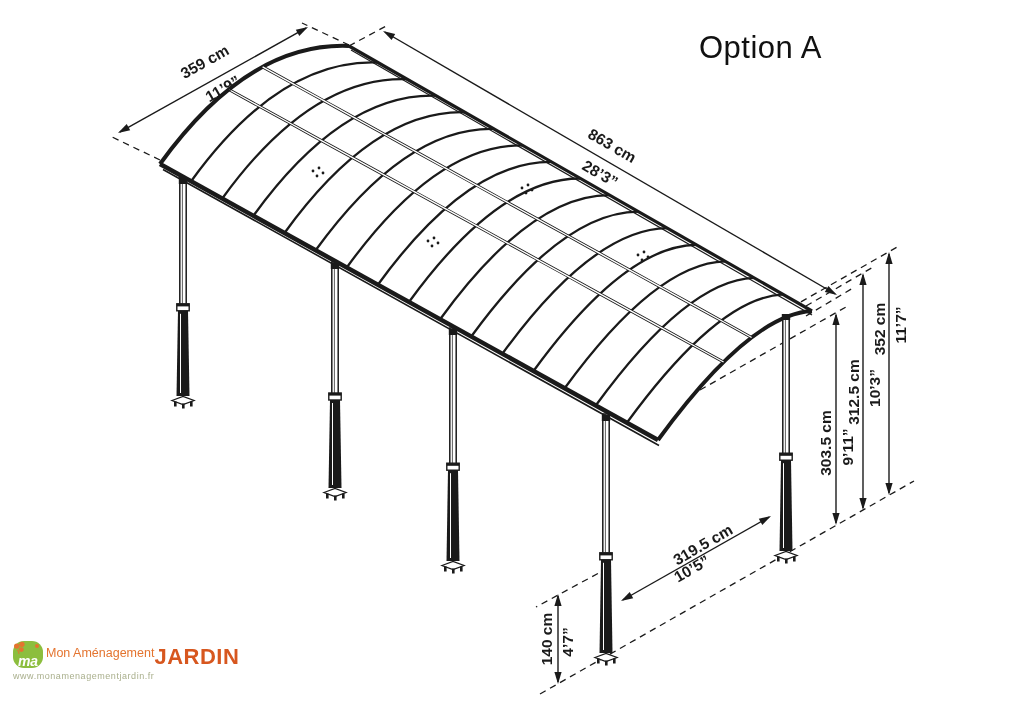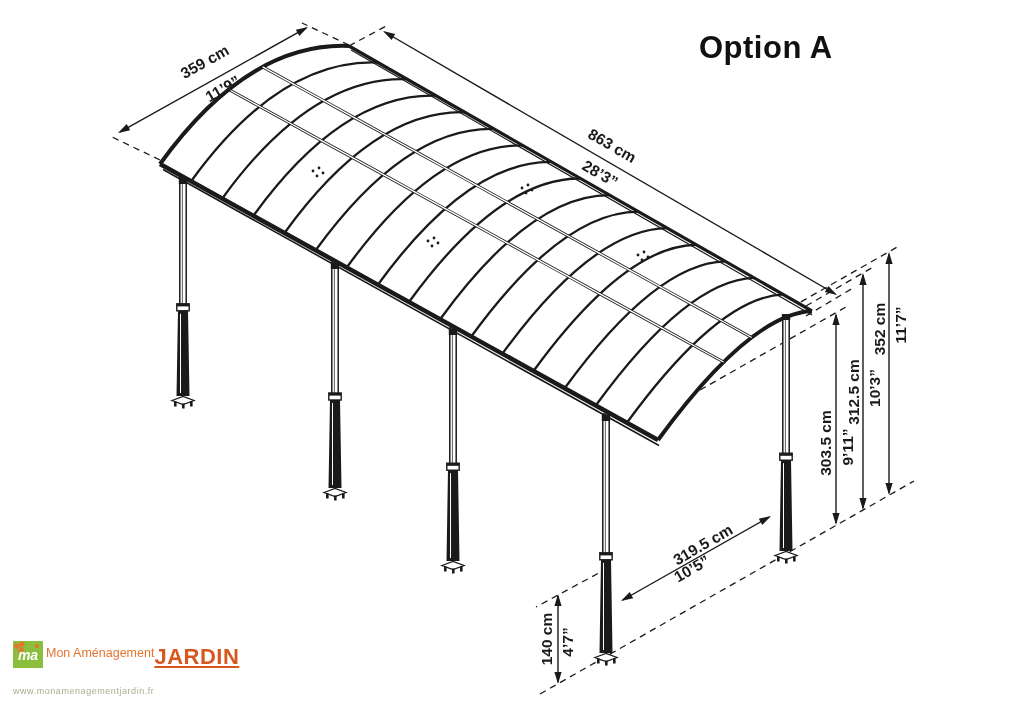--- a/index.html
+++ b/index.html
@@ -3,36 +3,36 @@
 <meta charset="utf-8">
 <style>
   html,body{margin:0;padding:0;background:#ffffff;}
   body{width:1024px;height:705px;position:relative;overflow:hidden;
        font-family:"Liberation Sans",sans-serif;}
   .stage{position:absolute;inset:0;}
   svg{position:absolute;left:0;top:0;}
   .dash{stroke:#1a1a1a;stroke-width:1.3;stroke-dasharray:6.5 5;fill:none;}
   .dimtext text{text-anchor:middle;font-family:"Liberation Sans",sans-serif;
        font-size:15.5px;font-weight:600;fill:#1a1a1a;}
-  .page-title{position:absolute;left:699px;top:30px;font-size:31px;font-weight:700;
+  .page-title{position:absolute;left:699px;top:30px;font-size:31px;font-weight:400;
        color:#111;letter-spacing:0.5px;white-space:nowrap;}
   
   .logo{position:absolute;left:13px;top:641px;width:215px;}
   .logo-top-row{display:flex;align-items:flex-end;gap:3px;}
-  .logo-mark{width:30px;height:27px;background:#8CBE3E;border-radius:0;
-       display:flex;align-items:center;justify-content:center;position:relative;flex:0 0 auto;}
+  .logo-mark{width:30px;height:27px;background:#8CBE3E;border-radius:11px;
+       display:flex;align-items:flex-end;justify-content:center;position:relative;flex:0 0 auto;}
   .logo-mark .mm{color:#fff;font-style:italic;font-weight:700;font-size:14px;line-height:1;}
   .logo-mark::after{content:"";position:absolute;top:3px;right:4px;width:4px;height:4px;
        background:#E4742F;border-radius:50%;}
   .logo-text-col{display:flex;flex-direction:row;}
   .logo-line1{display:flex;align-items:center;gap:3px;height:13px;}
   .brand-top{color:#E4742F;font-size:12.5px;white-space:nowrap;line-height:1;}
   .brand-main{color:#D7571F;font-weight:800;font-size:22px;line-height:0.95;
-       letter-spacing:0.5px;text-decoration:underline;}
-  .logo-url{color:#A9AF8C;font-size:9px;letter-spacing:0.55px;margin-top:18px;white-space:nowrap;}
+       letter-spacing:0.5px;}
+  .logo-url{color:#A9AF8C;font-size:9px;letter-spacing:0.55px;margin-top:3px;white-space:nowrap;}
 </style>
 </head>
 <body>
 
 <div class="stage">
 
   <svg width="1024" height="705" viewBox="0 0 1024 705">
     <g id="construction">
         <line x1="160" y1="160" x2="110" y2="136" class="dash"></line>
         <line x1="349" y1="45" x2="302" y2="23" class="dash"></line>

